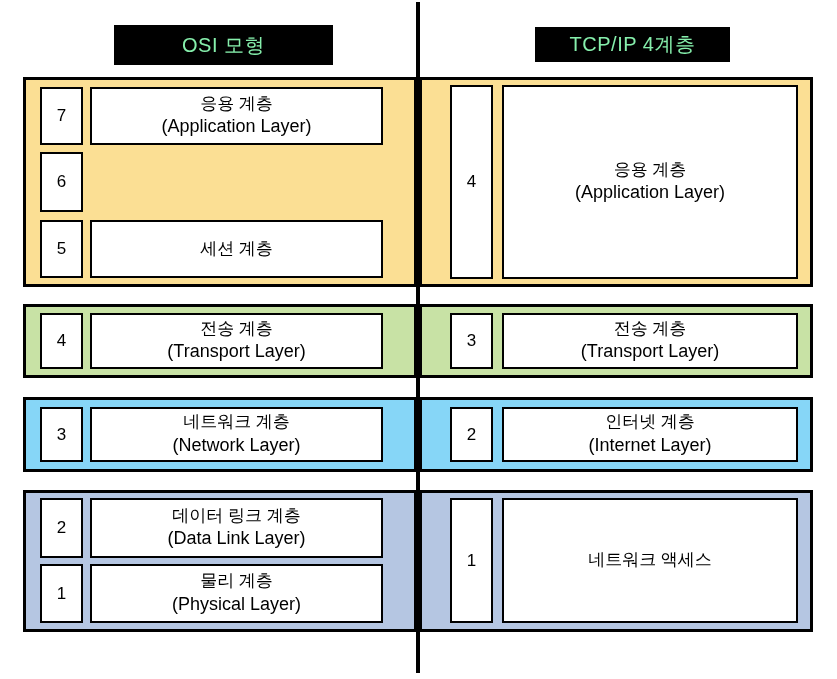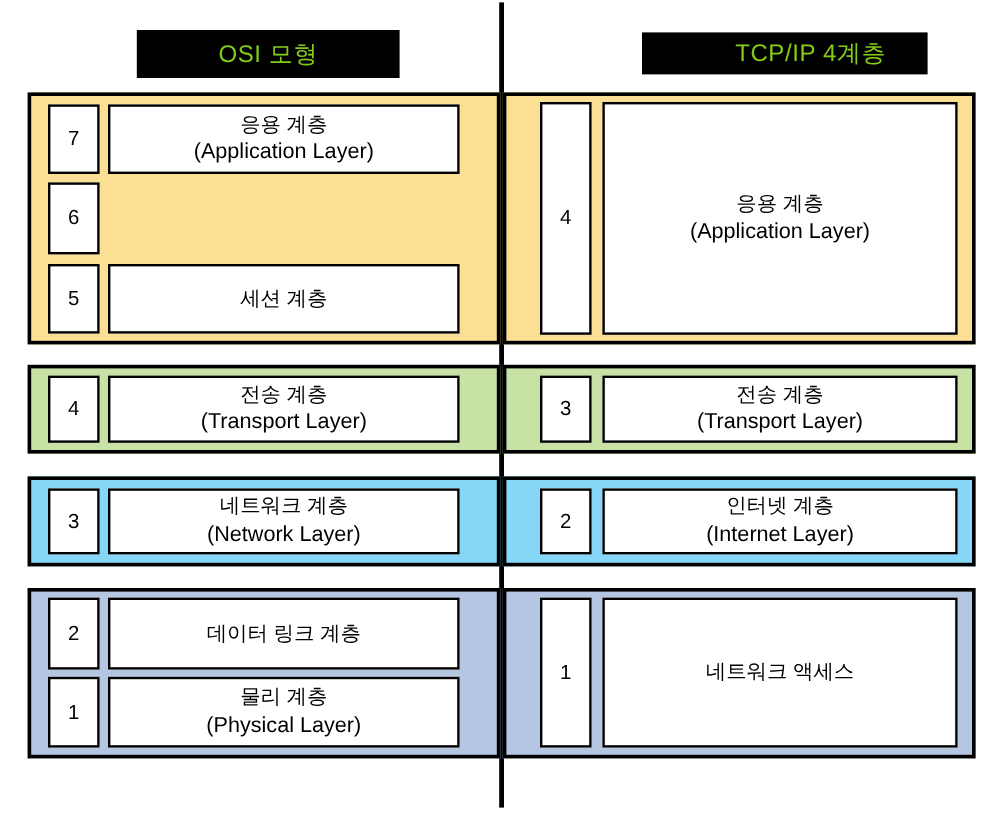--- a/index.html
+++ b/index.html
@@ -18,27 +18,27 @@
     position: absolute;
     left: 416px; top: 2px;
     width: 4px; height: 671px;
     background: #000000;
   }
 
   
   .title {
     position: absolute;
     background: #000000;
-    color: #84cc16;
+    color: #86efac;
     display: flex; align-items: center; justify-content: center;
     font-size: 20px;
     letter-spacing: 0.5px;
   }
   .title-left  { left: 114px; top: 25px; width: 219px; height: 40px; }
-  .title-right { left: 535px; top: 27px; width: 195px; height: 35px; padding-left: 43px; }
+  .title-right { left: 535px; top: 27px; width: 195px; height: 35px; }
 
   
   .group {
     position: absolute;
     border: 3px solid #000000;
     box-sizing: border-box;
   }
   .g-left  { left: 23px;  width: 394px; }
   .g-right { left: 419px; width: 394px; }
   .g-row1 { top: 77px;  height: 210px; }
@@ -125,20 +125,21 @@
     <div class="labelbox slot-single-b">
       <div class="ko">네트워크 계층</div>
       <div class="en">(Network Layer)</div>
     </div>
   </div>
 
   <div class="group g-left g-row4 c-link">
     <div class="numbox slot-d">2</div>
     <div class="labelbox slot-d">
       <div class="ko">데이터 링크 계층</div>
+      <div class="en">(Data Link Layer)</div>
     </div>
     <div class="numbox slot-e">1</div>
     <div class="labelbox slot-e">
       <div class="ko">물리 계층</div>
       <div class="en">(Physical Layer)</div>
     </div>
   </div>
 
   <div class="group g-right g-row1 c-app">
     <div class="numbox slot-full-y">4</div>

